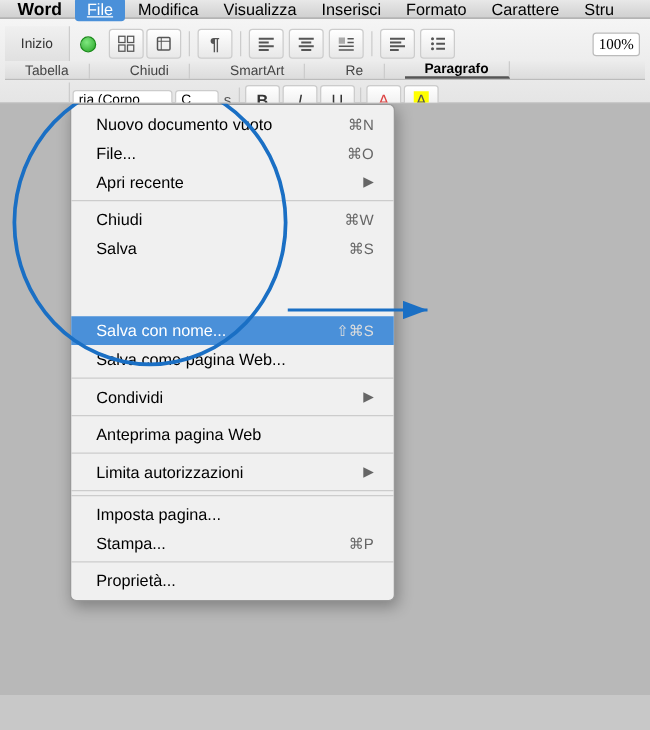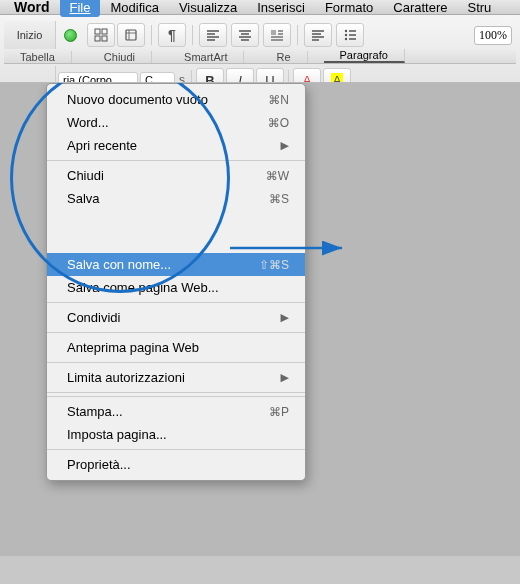--- a/index.html
+++ b/index.html
@@ -108,21 +108,21 @@
       background: #b8b8b8;
       height: calc(584px - 23px - 68px - 20px);
       position: relative;
       overflow: hidden;
     }
 
     
     .dropdown-menu {
       position: absolute;
       top: 0;
-      left: 46px;
+      left: 56px;
       width: 260px;
       background: #f0f0f0;
       border: 1px solid #999;
       border-radius: 5px;
       box-shadow: 2px 4px 12px rgba(0,0,0,0.3);
       padding: 4px 0;
       z-index: 200;
     }
     .menu-item {
       display: flex;
@@ -305,21 +305,21 @@
     <div style="display:flex; align-items:flex-start; border:1px solid #bbb; border-radius:3px; background:#fff; padding:1px 4px; font-size:12px; margin-right:4px;font-family:Liberation Serif, serif;">
       <span>100%</span>
     </div>
   </div>
 
   <div class="section-names">
     <span class="sec-name">Tabella</span>
     <span class="sec-name">Chiudi</span>
     <span class="sec-name">SmartArt</span>
     <span class="sec-name">Re</span>
-    <span class="sec-name" style="font-weight:normal; color:#000; border-bottom:2px solid #555;">Paragrafo</span>
+    <span class="sec-name" style="font-weight:bold; color:#000; border-bottom:2px solid #555;">Paragrafo</span>
   </div>
 
   <div class="toolbar-row2">
     <div style="width:52px; height:28px; border-right:1px solid #ccc; display:flex; align-items:center; justify-content:center; font-size:11px; color:#333;">
     </div>
     <input type="text" class="font-box" value="ria (Corpo" style="font-size: 11px;">
     <input type="text" class="size-box" value="C" style="font-size: 11px;">
     <span style="font-size:12px; padding:0 2px; color:#555;">s</span>
 
     <div class="toolbar-separator"></div>
@@ -342,21 +342,21 @@
 <div class="main-area">
 
   <div class="circle-annotation"></div>
 
   <div class="dropdown-menu">
     <div class="menu-item">
       <span>Nuovo documento vuoto</span>
       <span class="shortcut">⌘N</span>
     </div>
     <div class="menu-item">
-      <span>Word...</span>
+      <span>File...</span>
       <span class="shortcut">⌘O</span>
     </div>
     <div class="menu-item">
       <span>Apri recente</span>
       <span class="arrow">▶</span>
     </div>
 
     <div class="menu-separator"></div>
 
     <div class="menu-item">
@@ -394,25 +394,25 @@
       <span>Limita autorizzazioni</span>
       <span class="arrow">▶</span>
     </div>
 
     <div class="menu-separator"></div>
 
 
     <div class="menu-separator"></div>
 
     <div class="menu-item">
+      <span>Imposta pagina...</span>
+    </div>
+    <div class="menu-item">
       <span>Stampa...</span>
       <span class="shortcut">⌘P</span>
-    </div>
-    <div class="menu-item">
-      <span>Imposta pagina...</span>
     </div>
 
     <div class="menu-separator"></div>
 
     <div class="menu-item">
       <span>Proprietà...</span>
     </div>
   </div>
 
   <div class="arrow-annotation">

